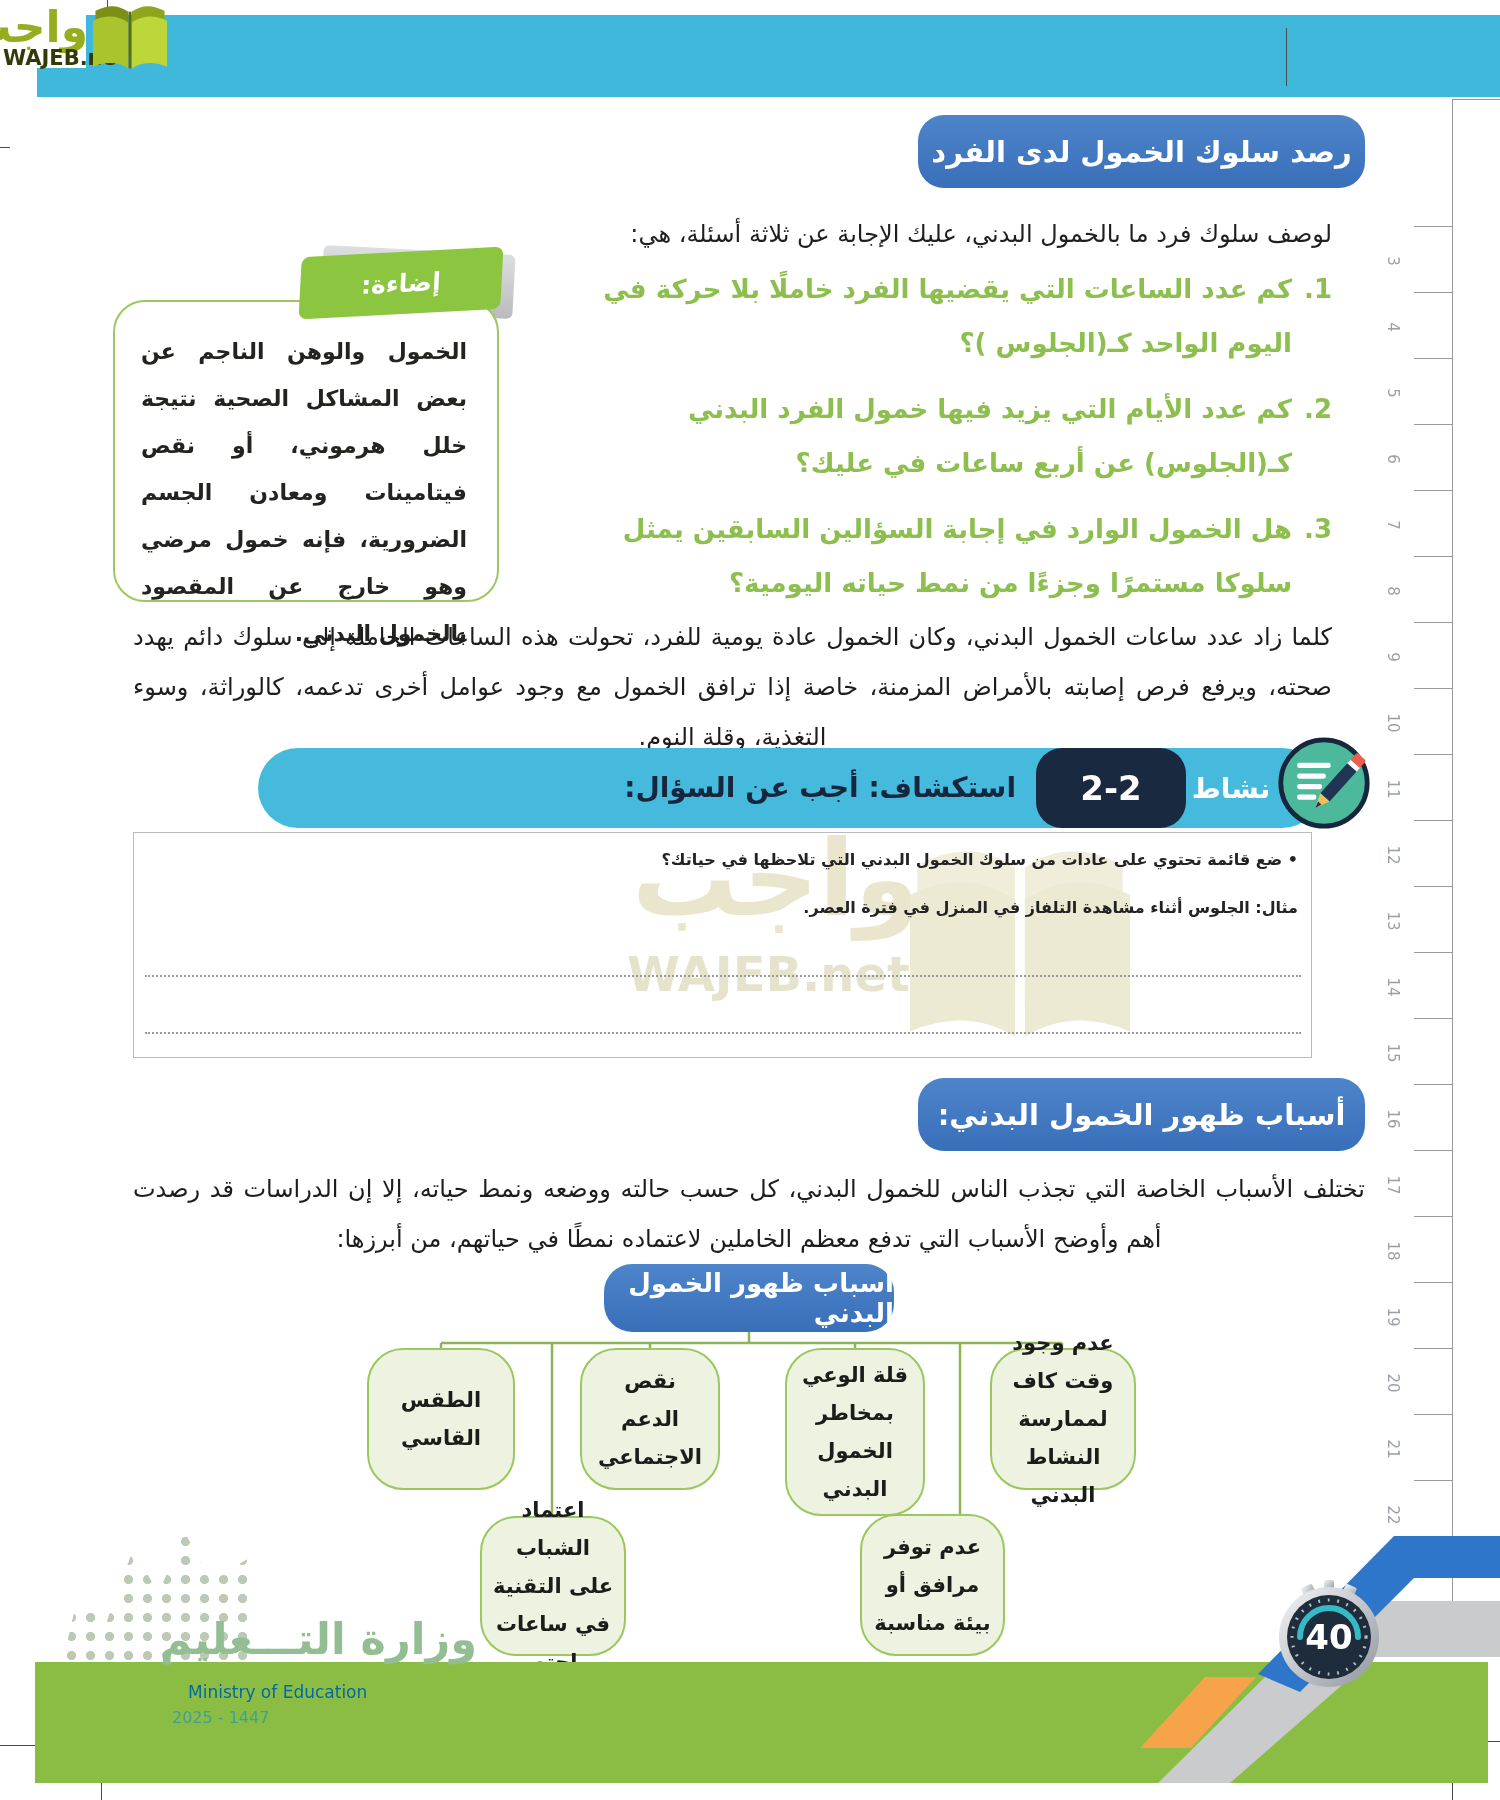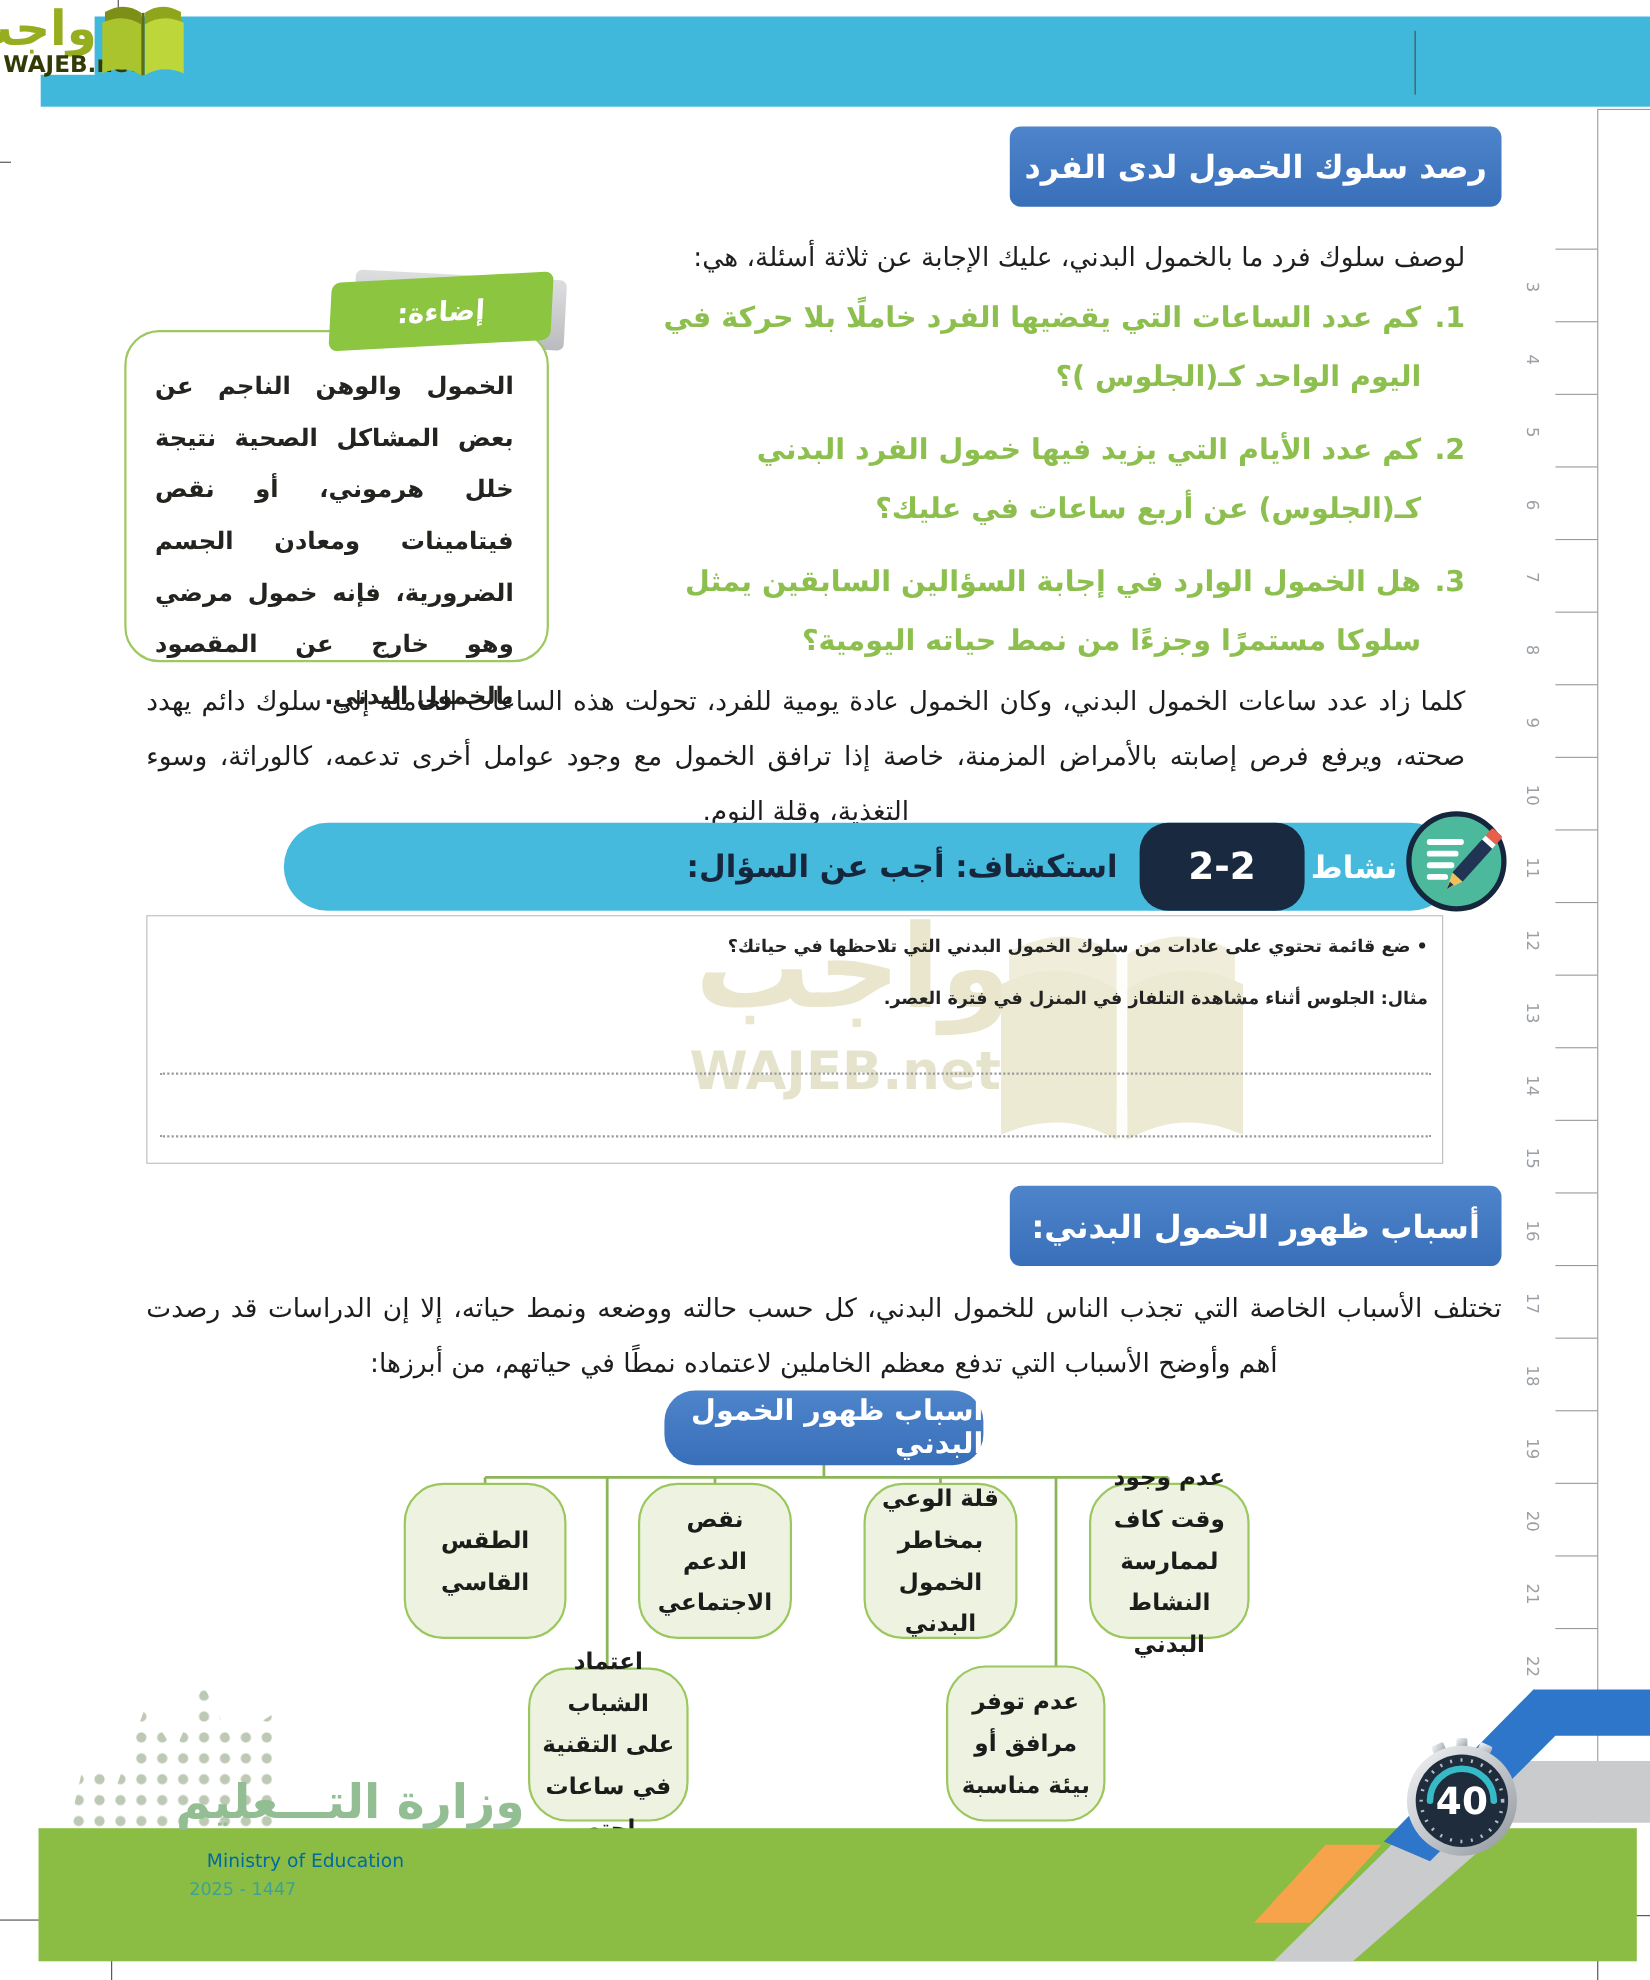--- a/index.html
+++ b/index.html
@@ -20,21 +20,21 @@
 
   
   .ruler-line{left:1452px;top:100px;width:0;height:1557px;border-left:1.5px solid #97999d;}
   .ruler-foot{left:1452px;top:99px;width:48px;height:0;border-top:1.5px solid #97999d;}
   .tick{position:absolute;left:1414px;width:38px;height:0;border-top:1.3px solid #97999d;}
   .rnum{position:absolute;left:1382px;width:22px;text-align:center;transform:rotate(90deg);
         font-size:15px;color:#9aa0a5;}
 
   
   .bluehead{width:447px;height:73px;background:linear-gradient(180deg,#4d84ca,#386fb9);
-            border-radius:10px;color:#fff;font-weight:bold;font-size:29px;display:flex;
+            border-radius:26px;color:#fff;font-weight:bold;font-size:29px;display:flex;
             align-items:center;justify-content:center;direction:rtl;}
 
   .intro{left:558px;top:220px;width:774px;font-size:24px;color:#1f1f1f;direction:rtl;text-align:right;}
 
   .questions{left:558px;top:262px;width:774px;direction:rtl;}
   .q{display:flex;gap:8px;font-size:26px;font-weight:bold;color:#8cbf4e;line-height:54px;margin-bottom:12px;}
   .qnum{min-width:32px;}
   .qtext{flex:1;}
 
   
@@ -240,21 +240,21 @@
       <path d="M650 1343 V1350"></path>
       <path d="M855 1343 V1350"></path>
       <path d="M1062 1343 V1350"></path>
       <path d="M552 1343 V1518"></path>
       <path d="M960 1343 V1516"></path>
     </g>
   </svg>
 
   <div class="abs rootnode">أسباب ظهور الخمول البدني</div>
   <div class="abs gbox" style="left:990px;top:1348px;width:146px;height:142px;">عدم وجود وقت كاف لممارسة النشاط البدني</div>
-  <div class="abs gbox" style="left:785px;top:1348px;width:140px;height:142px;">قلة الوعي بمخاطر الخمول البدني</div>
+  <div class="abs gbox" style="left:785px;top:1348px;width:140px;height:168px;">قلة الوعي بمخاطر الخمول البدني</div>
   <div class="abs gbox" style="left:580px;top:1348px;width:140px;height:142px;">نقص الدعم الاجتماعي</div>
   <div class="abs gbox" style="left:367px;top:1348px;width:148px;height:142px;">الطقس القاسي</div>
   <div class="abs gbox" style="left:860px;top:1514px;width:145px;height:142px;">عدم توفر مرافق أو بيئة مناسبة</div>
   <div class="abs gbox" style="left:480px;top:1516px;width:146px;height:140px;">اعتماد الشباب على التقنية في ساعات راحتهم</div>
 
   <div class="abs band"></div>
   <div class="abs moe-dots"></div>
   <div class="abs moe-ar">وزارة التـــعليم</div>
   <div class="abs moe-en">Ministry of Education</div>
   <div class="abs moe-years">2025 - 1447</div>

